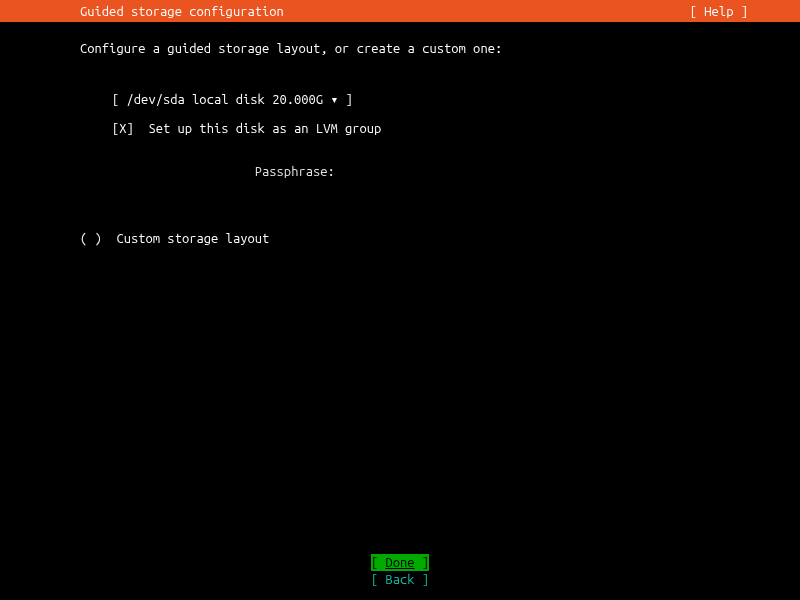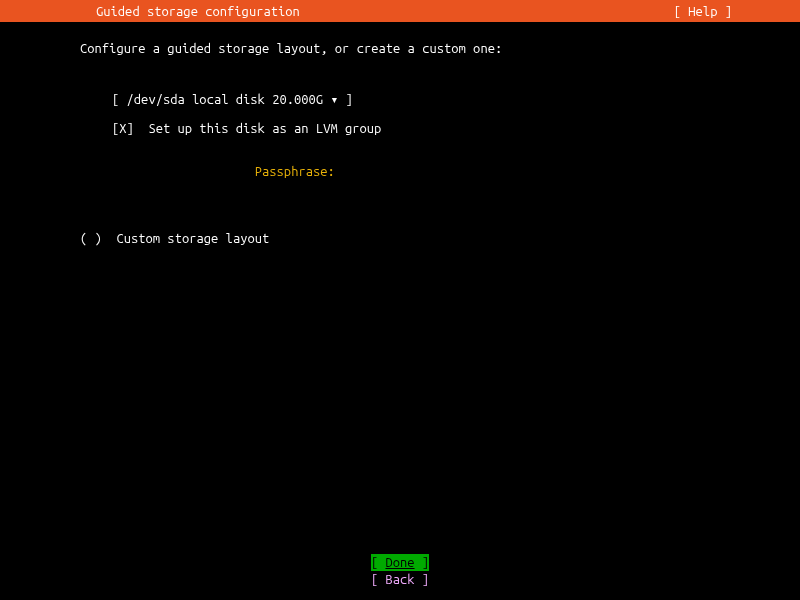--- a/index.html
+++ b/index.html
@@ -14,21 +14,21 @@
       font-family: 'Ubuntu Mono', 'DejaVu Sans Mono', 'Courier New', monospace;
       font-size: 13px;
       line-height: 1.3;
       color: #ffffff;
       overflow: hidden;
       position: relative;
     }
     .header {
       background: #e95420;
       color: #ffffff;
-      padding: 2px 16px;
+      padding: 2px 0;
       display: flex;
       justify-content: space-between;
       align-items: center;
       height: 22px;
     }
     .header-title {
       padding-left: 80px;
     }
     .header-help {
       padding-right: 52px;
@@ -50,40 +50,40 @@
       padding-left: 32px;
     }
     .indent-2 {
       padding-left: 64px;
     }
     .disk-selector {
       cursor: pointer;
       display: inline;
     }
     .disabled-text {
-      color: #eab308;
+      color: #e5e5e5;
     }
     .field-row {
       white-space: pre;
     }
     .footer {
       position: absolute;
       bottom: 12px;
       left: 0;
       right: 0;
       text-align: center;
     }
     .btn-done {
       background: #00aa00;
       color: #000000;
       display: inline-block;
       cursor: pointer;
     }
     .btn-back {
-      color: #f0abfc;
+      color: #14b8a6;
       display: inline-block;
       cursor: pointer;
     }
     .underline {
       text-decoration: underline;
     }
     .spacer-sm {
       height: 12px;
     }
     .spacer-md {

